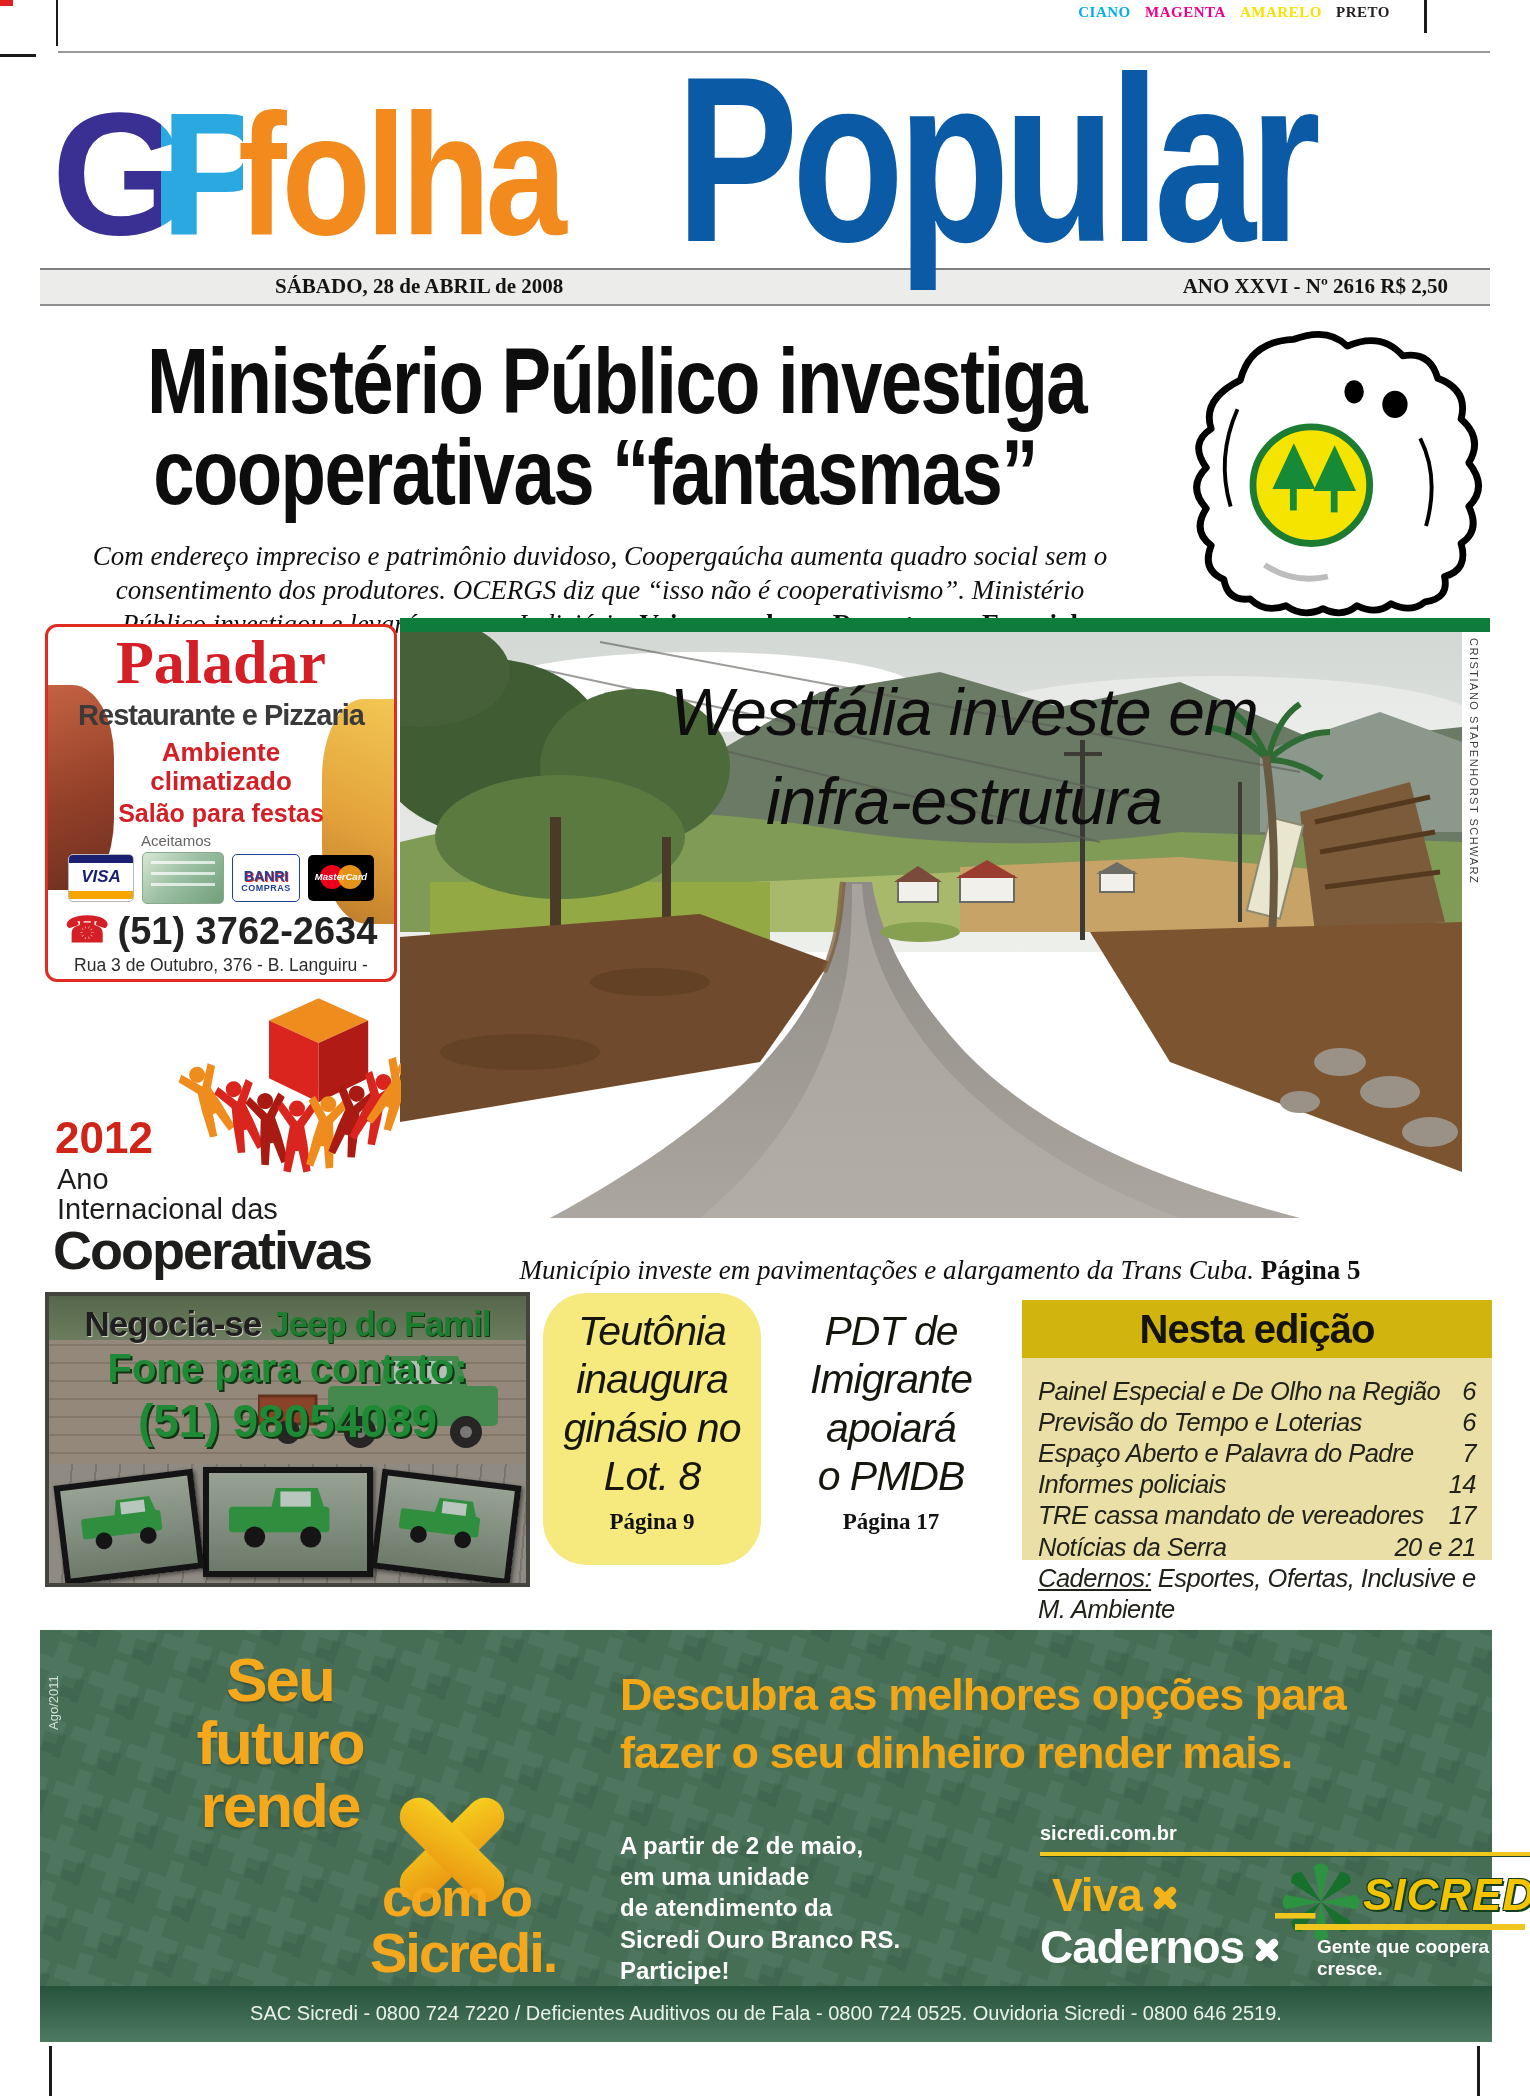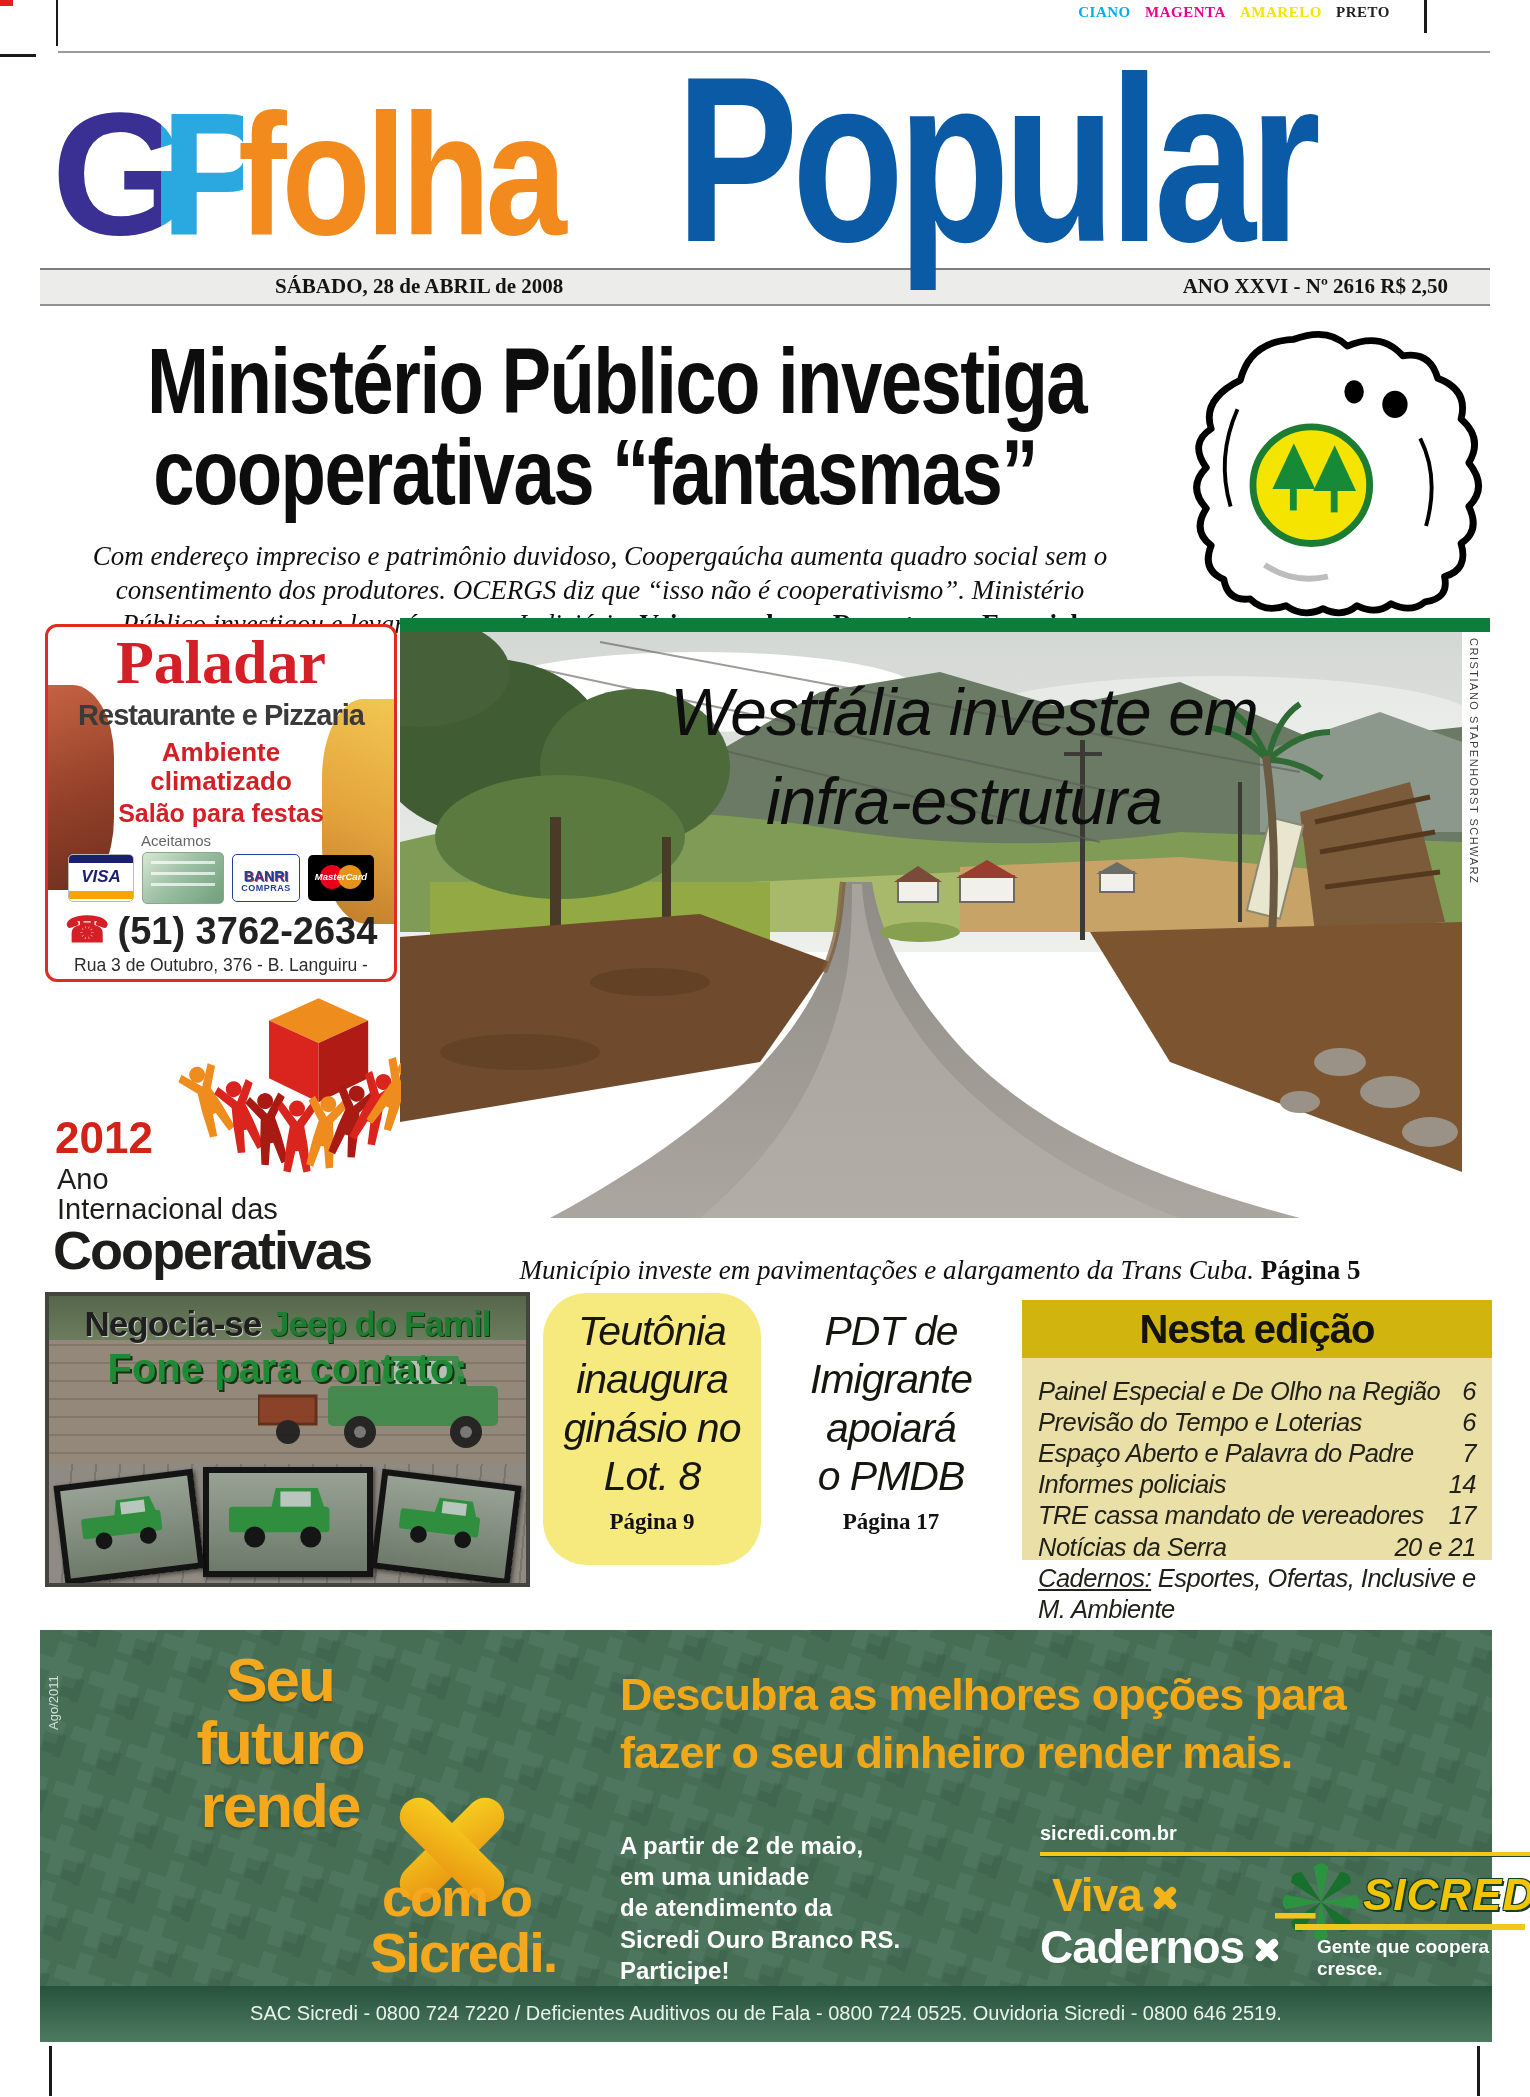--- a/index.html
+++ b/index.html
@@ -400,20 +400,21 @@
       <rect x="70" y="42" width="170" height="40" rx="5" fill="#3e8a4a"></rect>
       <path d="M128,12 L200,12 L210,44 L122,44 Z" fill="#3e8a4a"></path>
       <rect x="136" y="17" width="58" height="23" fill="#b9c6bd"></rect>
       <circle cx="102" cy="88" r="16" fill="#1c1c1c"></circle>
         <circle cx="102" cy="88" r="6" fill="#777"></circle>
       <circle cx="208" cy="88" r="16" fill="#1c1c1c"></circle>
         <circle cx="208" cy="88" r="6" fill="#777"></circle>
     </svg>
     <div class="j-l1"><span class="jb">Negocia-se </span><span class="jg">Jeep do Famil</span></div>
     <div class="j-l2">Fone para contato:</div>
+    <div class="j-l3">(51) 98054089</div>
     <div class="j-frames">
       <div class="j-frame f1">
         <svg width="116" height="76" viewBox="0 0 125 60">
             <rect x="12" y="22" width="86" height="22" rx="3" fill="#2f8f3e"></rect>
             <path d="M52,6 L88,6 L94,24 L48,24 Z" fill="#2f8f3e"></path>
             <rect x="56" y="9" width="26" height="13" fill="#b9c6bd"></rect>
             <circle cx="34" cy="48" r="9" fill="#151515"></circle>
             <circle cx="82" cy="48" r="9" fill="#151515"></circle>
           </svg>
       </div>

